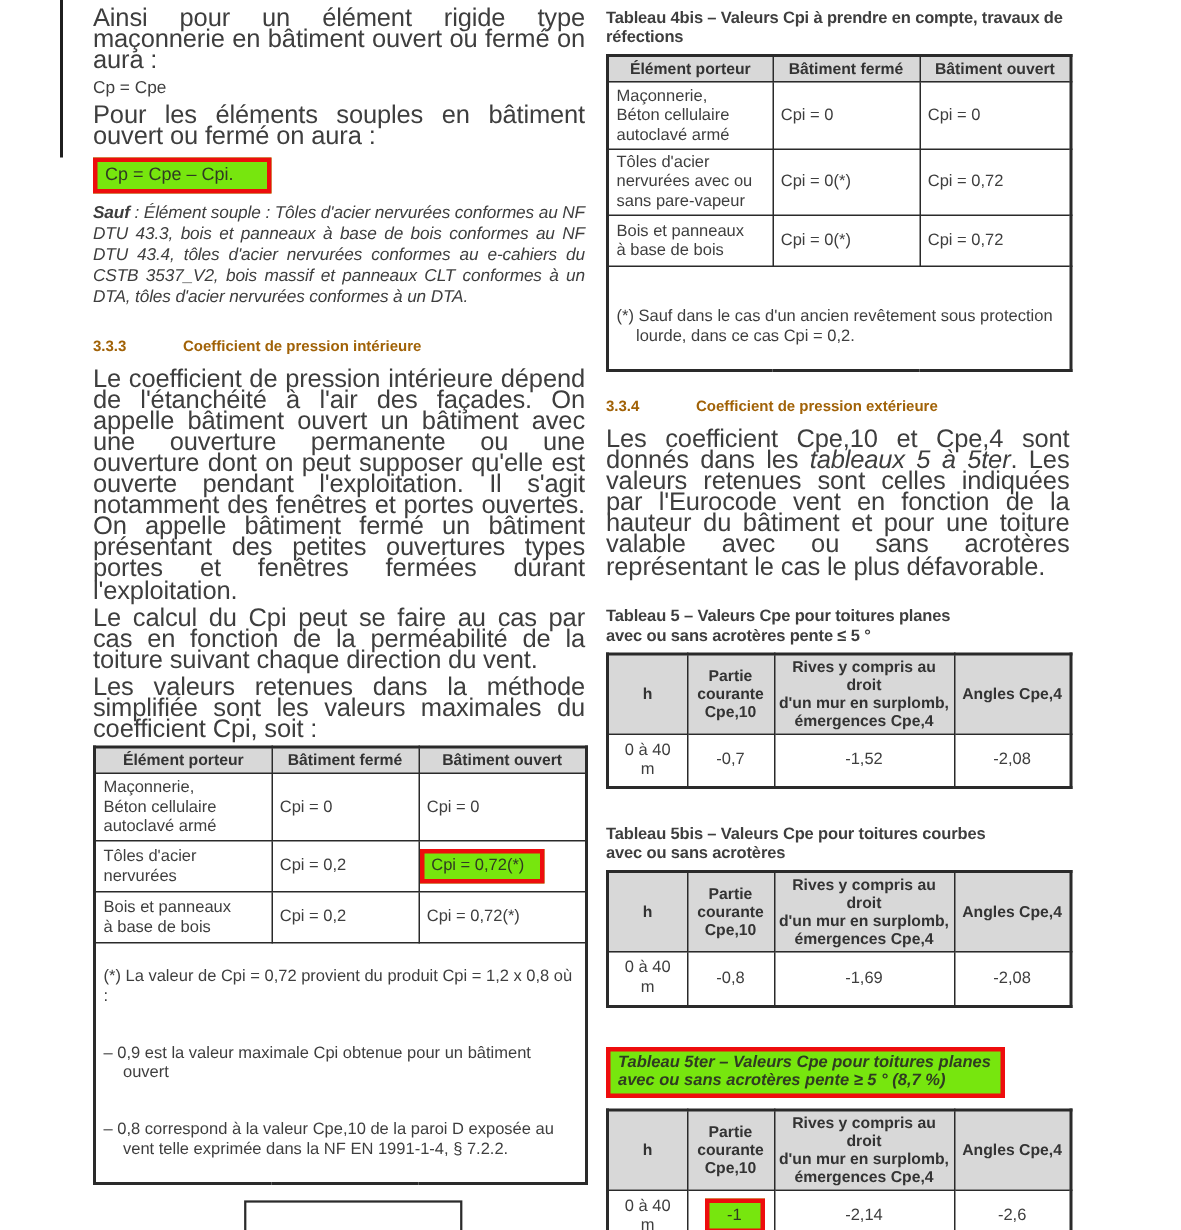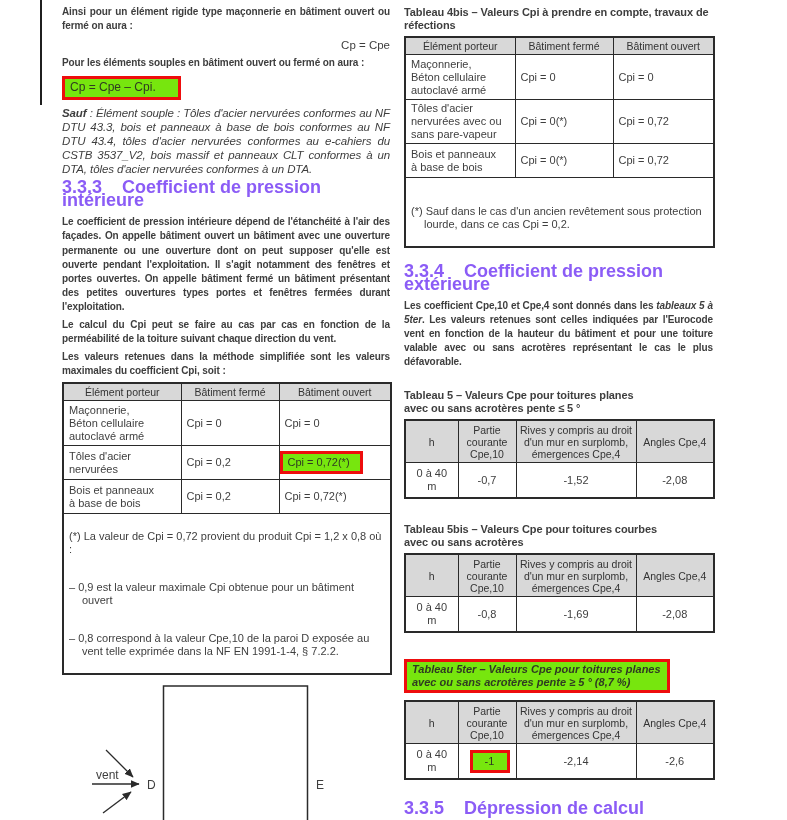--- a/index.html
+++ b/index.html
@@ -9,43 +9,43 @@
     font-family:"Liberation Sans","DejaVu Sans",sans-serif;
     color:#3e3e3e;
   }
   .page { position:absolute; inset:0; background:#fff; overflow:hidden; }
   .revision-bar { position:absolute; left:40px; top:0; width:2px; height:105px; background:#1f1f1f; }
 
   .col { position:absolute; top:0; }
   .col-left  { left:62px;  width:328px; padding-top:5px; }
   .col-right { left:404px; width:309px; padding-top:6px; }
 
-  p.body { font-size:10px; line-height:14.1px; text-align:justify; margin-bottom:4px; letter-spacing:-0.1px;font-weight:bold; }
-  .formula { font-size:11.5px; line-height:14.1px; margin:5px 0 4px;text-align:right; }
+  p.body { font-size:17px; line-height:14.1px; text-align:justify; margin-bottom:4px; letter-spacing:-0.1px; }
+  .formula { font-size:11.5px; line-height:14.1px; margin:5px 0 4px; }
   .hl-box {
     display:inline-block; background:#77E60E; border:3px solid #EE0D0D;
     padding:2px 22px 3px 5px; font-size:12px; line-height:13px; margin:2px 0 3px; color:#2f3b22;
   }
   .note { font-size:11.5px; line-height:14px; font-style:italic; text-align:justify; margin-top:3px; letter-spacing:-0.1px; }
   .note .note-label { font-weight:bold; }
 
-  h3.sec { font-size:18px; line-height:13px; font-weight:bold; color:#8b5cf6; margin:5px 0 8px; }
+  h3.sec { font-size:10px; line-height:13px; font-weight:bold; color:#a16207; margin:20px 0 8px; }
   h3.sec .sec-num { display:inline-block; width:60px; }
 
   .caption { font-size:11px; font-weight:bold; line-height:13px; margin:7px 0 4px; white-space:pre-line; letter-spacing:-0.1px; }
   .caption-hl {
     display:inline-block; background:#77E60E; border:3px solid #EE0D0D;
     padding:1px 6px 2px 5px; margin:26px 0 5px; font-size:11px; font-weight:bold; font-style:italic;
     line-height:12.5px; white-space:pre-line; color:#2f3b22;
   }
 
   table.doc { border-collapse:collapse; width:100%; table-layout:fixed; border:2px solid #2a2a2a; margin-top:4px; }
   table.doc th, table.doc td { border:1px solid #2a2a2a; }
   table.doc th {
-    background:#D8D8D8; font-weight:normal; font-size:10.5px; line-height:12px;
+    background:#D8D8D8; font-weight:bold; font-size:10.5px; line-height:12px;
     text-align:center; padding:2px 2px; white-space:pre-line; color:#333;
   }
   table.doc td { font-size:11px; line-height:13px; padding:2px 5px; vertical-align:middle; white-space:pre-line; }
   td.val { padding-left:8px; }
   td.ctr { text-align:center; }
   td.footnote { font-size:10px; line-height:12px; padding:4px 5px 5px 5px; white-space:normal; }
   .fn-line { margin-top:1px; }
   .hang { padding-left:13px; text-indent:-13px;margin-top:12px; }
 
   .cell-hl {

